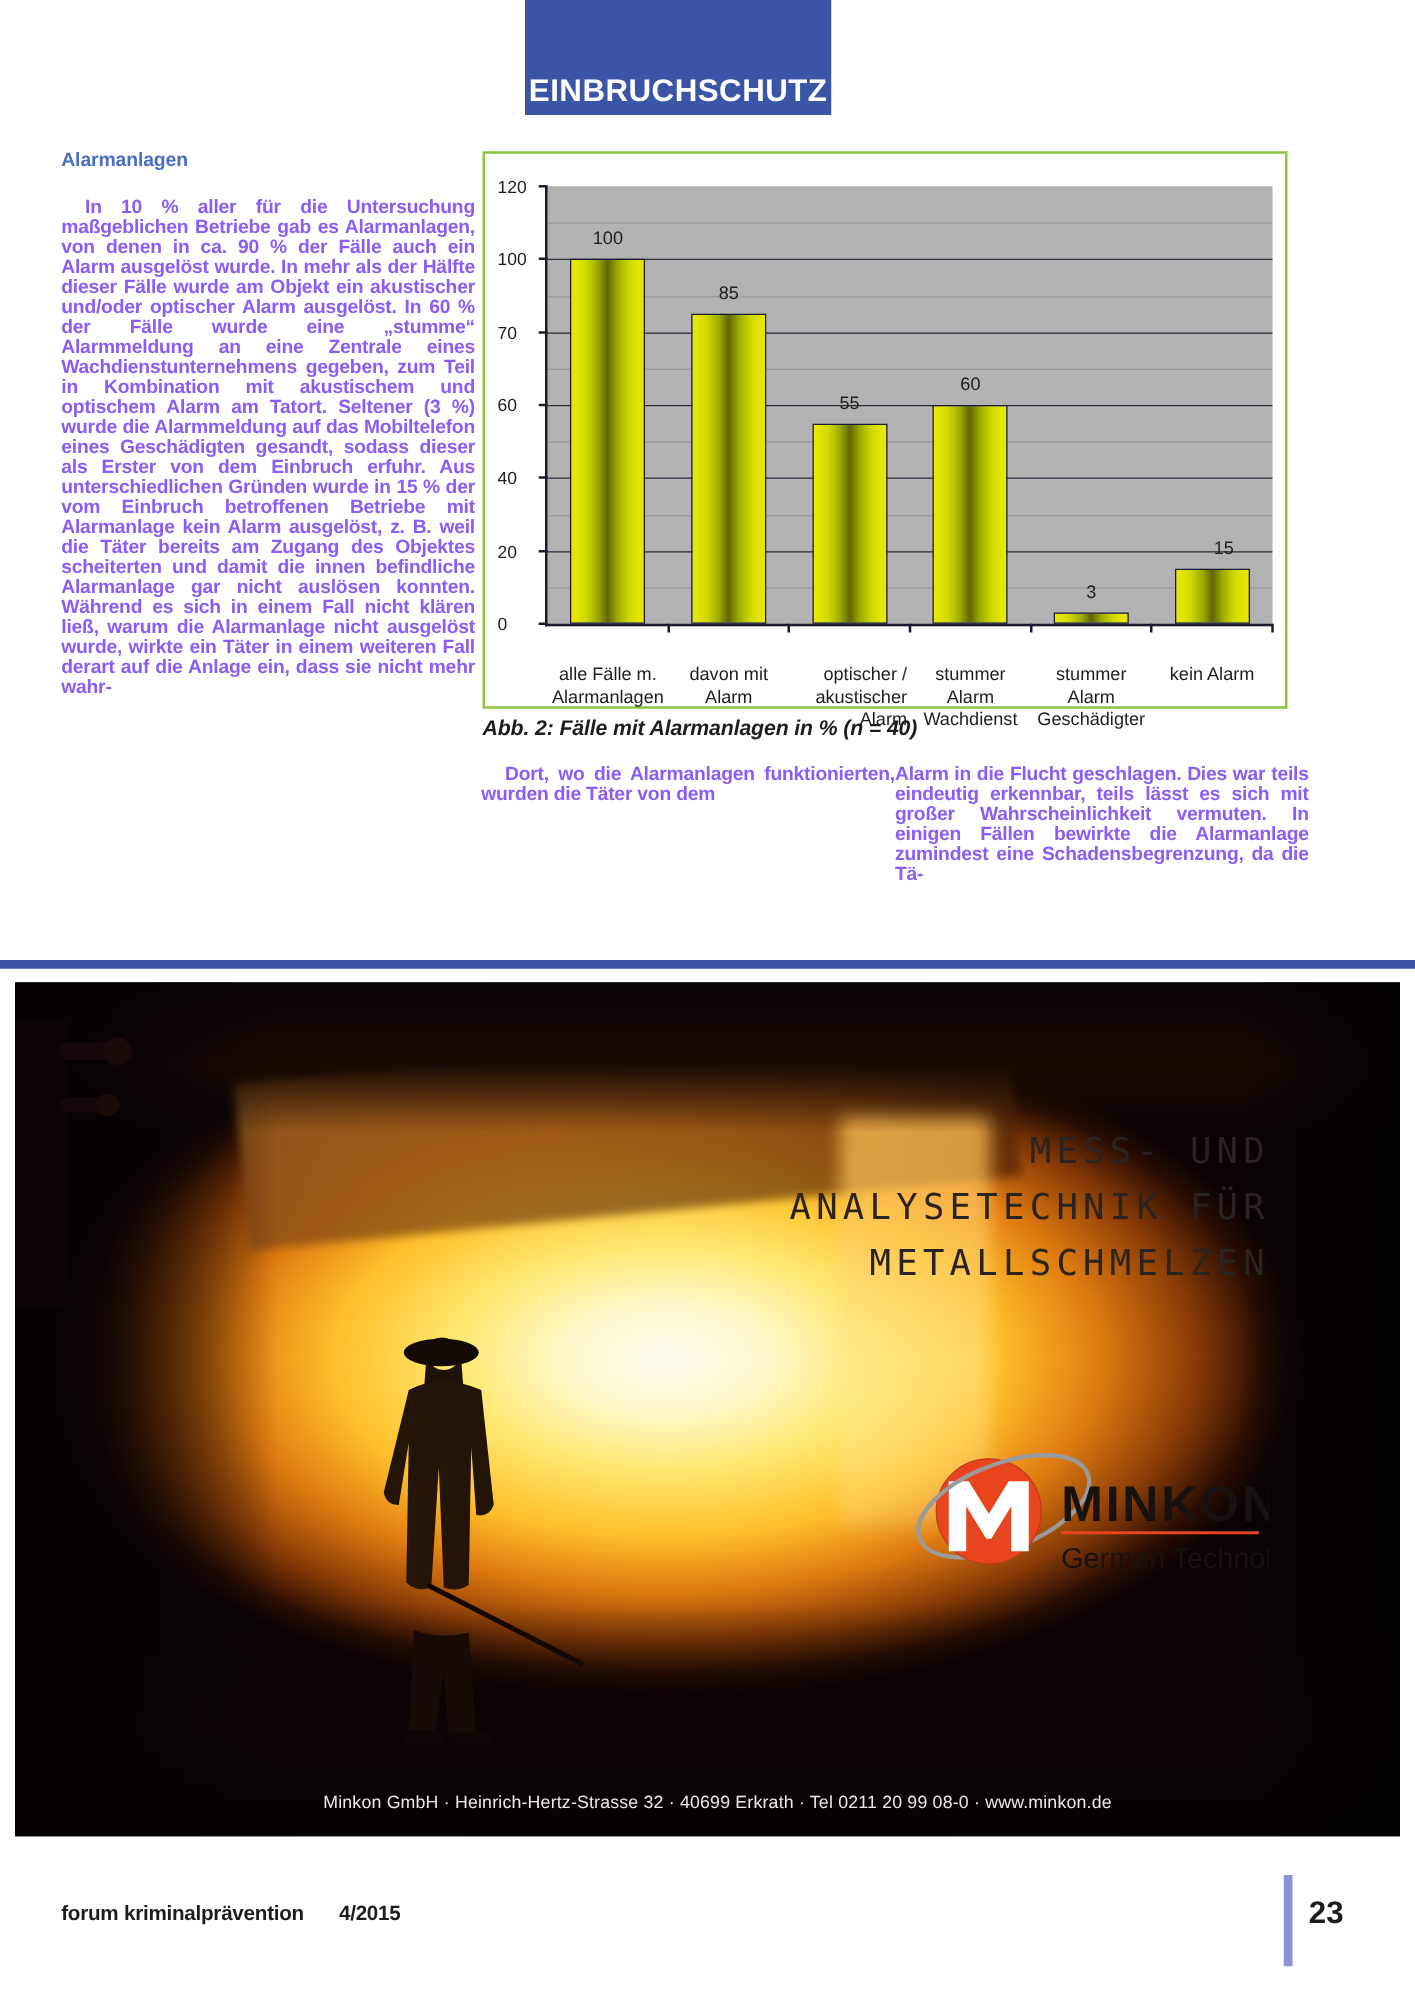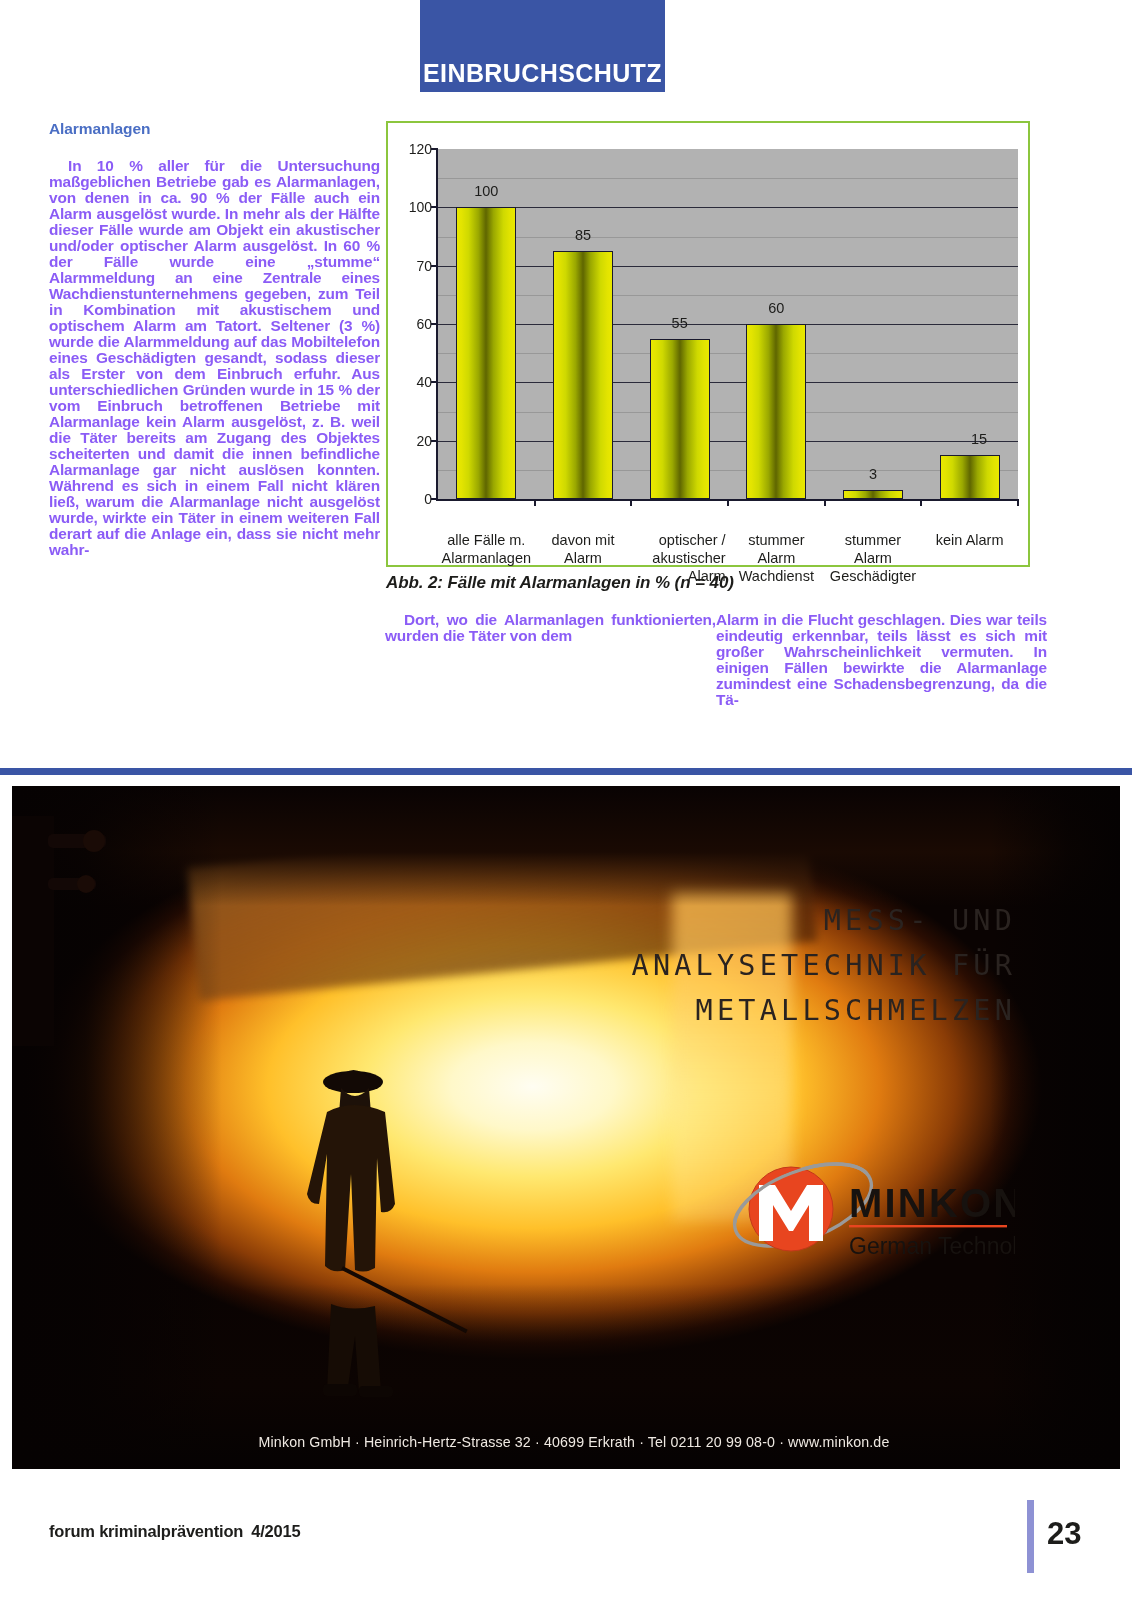--- a/index.html
+++ b/index.html
@@ -95,21 +95,21 @@
   }
   #chart-inner {
     position: absolute;
     left: 0; top: 0; right: 0; bottom: 0;
   }
   
   .ytick {
     position: absolute;
     right: 0;
     width: 34px;
-    text-align: right;
+    text-align: left;
     font-size: 14px;
     color: #1d1d1b;
     font-family: "Liberation Sans", sans-serif;
     transform: translateY(-50%);
     font-weight: normal;
   }
   #yaxis-labels {
     position: absolute;
     left: 6px;
     top: 0;
@@ -313,35 +313,35 @@
   #footer-journal {
     position: absolute;
     left: 49px;
     top: 1522px;
     font-size: 16.5px;
     font-weight: bold;
     color: #1d1d1b;
     letter-spacing: -0.2px;
   }
   #footer-issue {
-    margin-left: 8px;
+    margin-left: 28px;
   }
   #footer-rule {
     position: absolute;
     left: 1027px;
     top: 1500px;
     width: 7px;
     height: 73px;
     background: #8e92d4;
   }
   #footer-pagenum {
     position: absolute;
     left: 1047px;
     top: 1516px;
-    font-size: 31px;
+    font-size: 25px;
     font-weight: bold;
     color: #1d1d1b;
   }
 </style>
 </head>
 <body>
 
 <div id="header-band"></div>
 <div id="header-title">EINBRUCHSCHUTZ</div>
 

